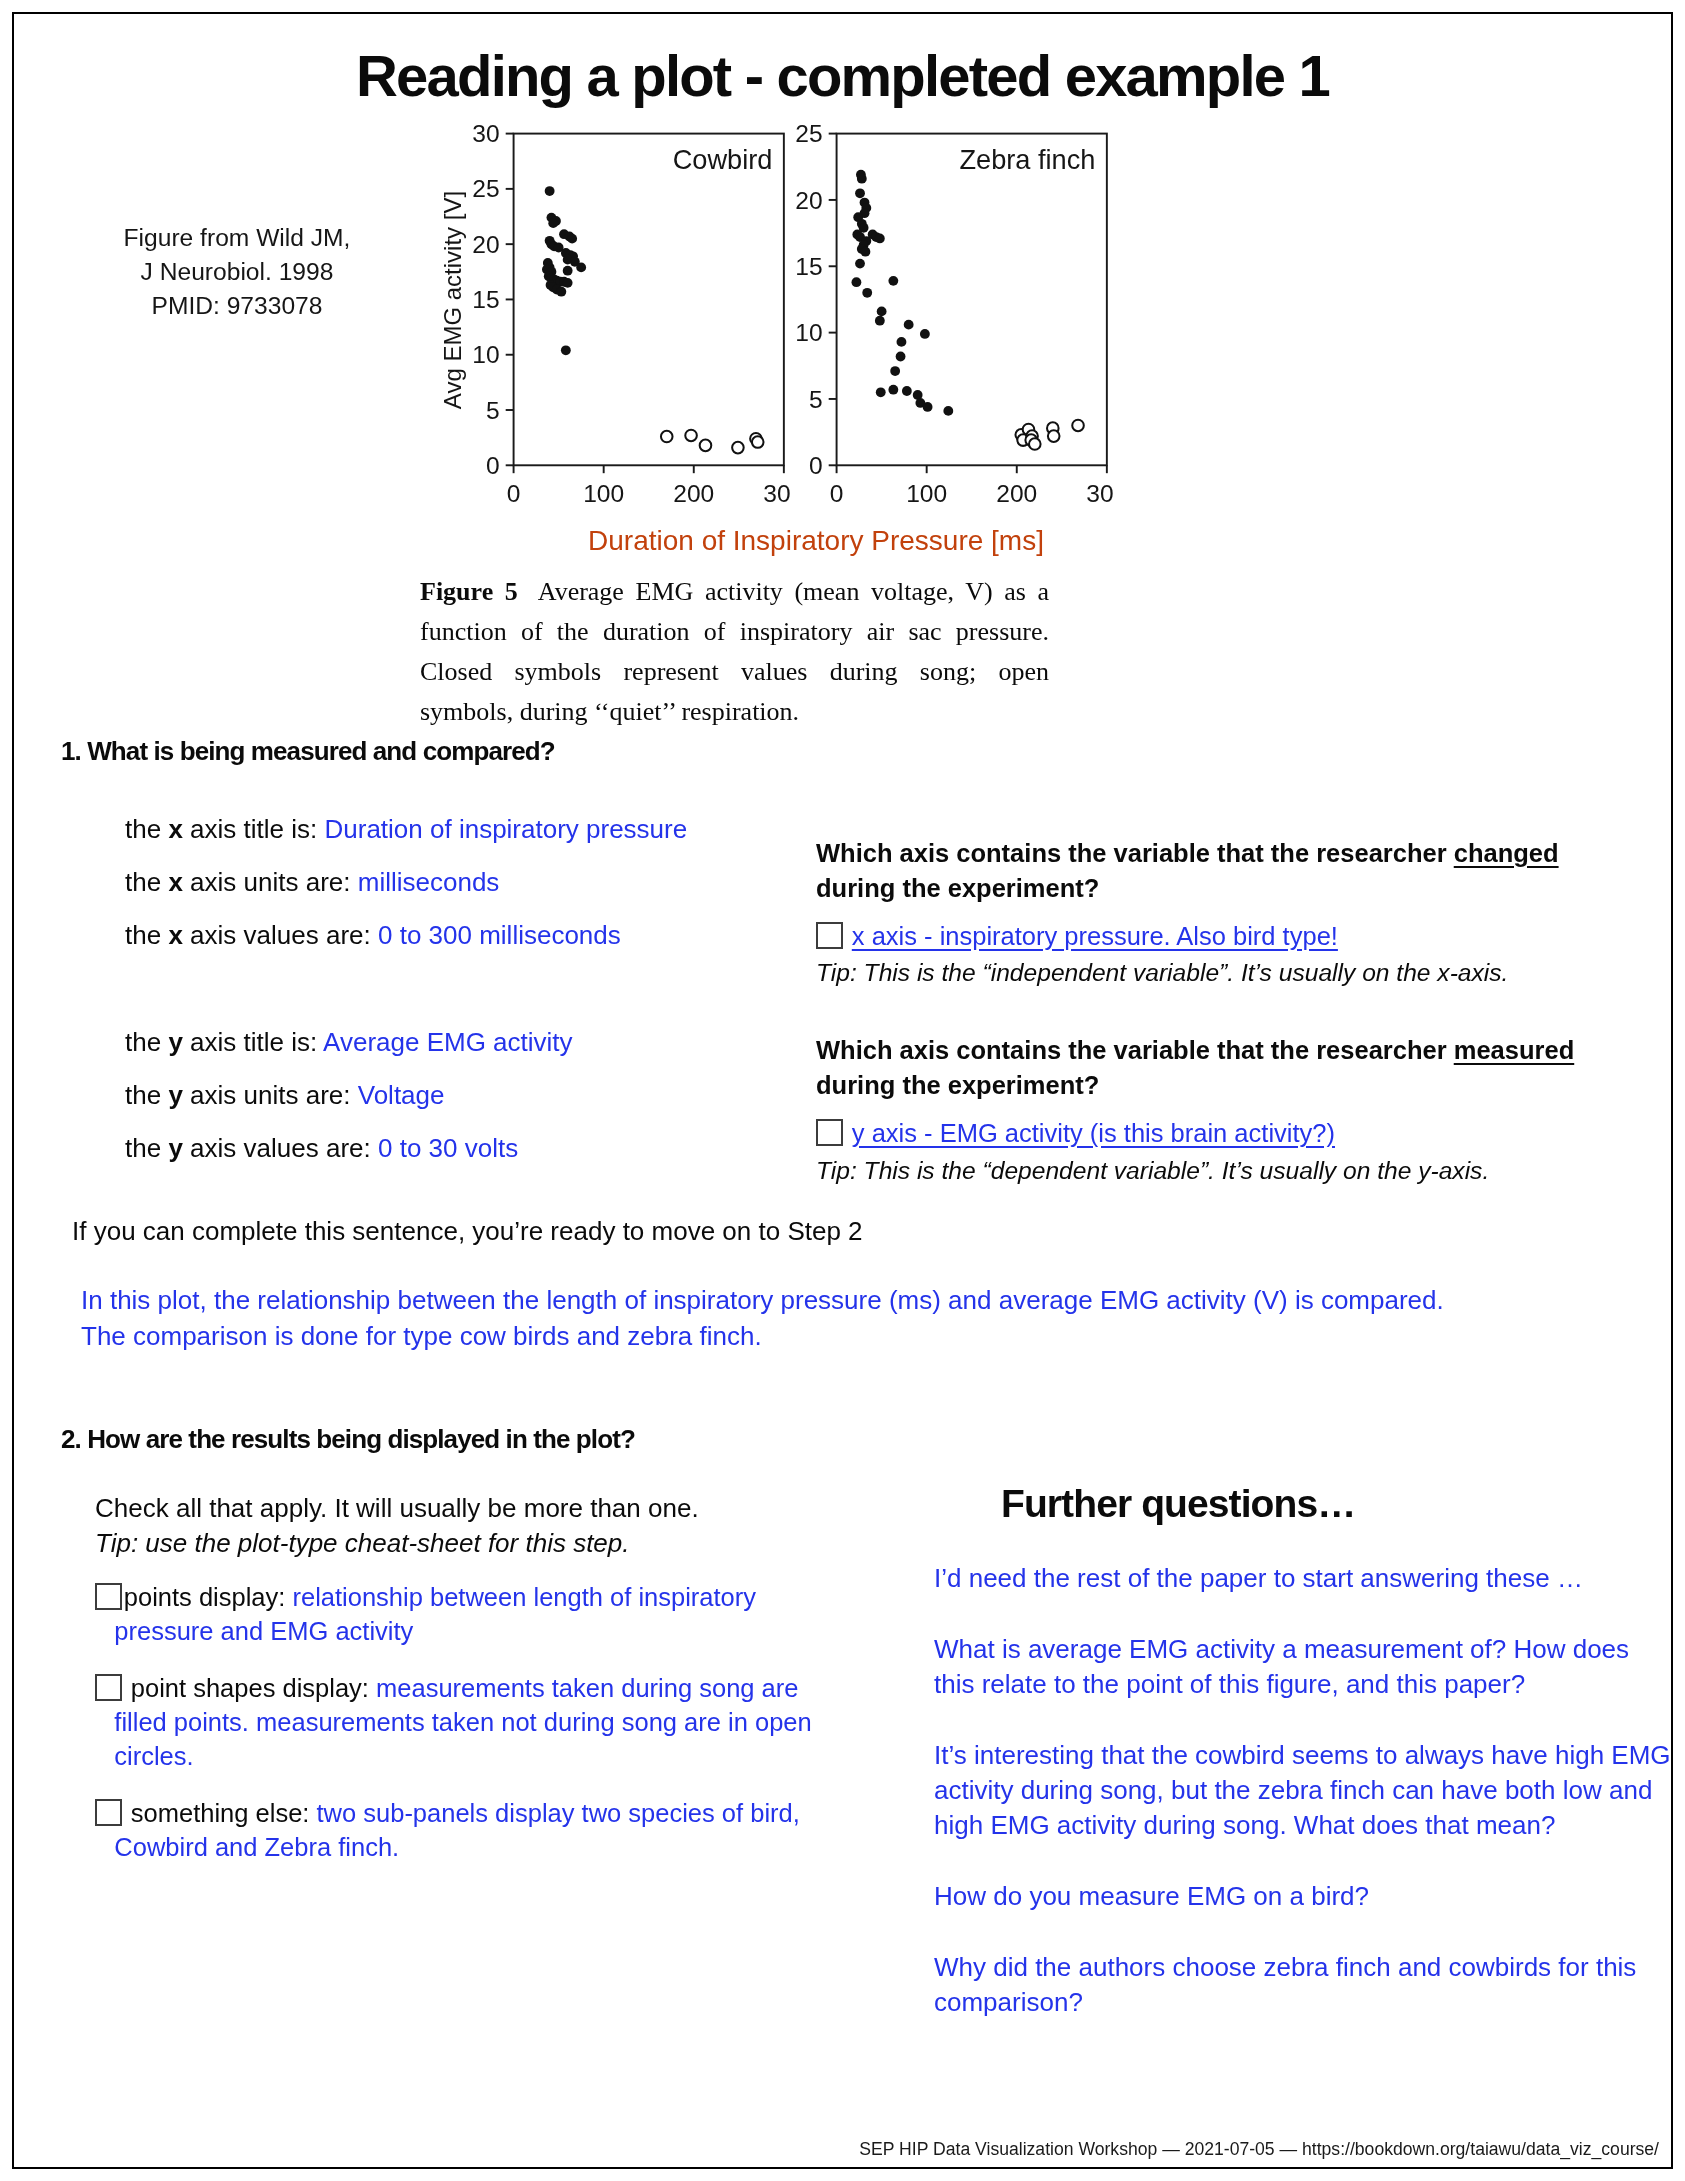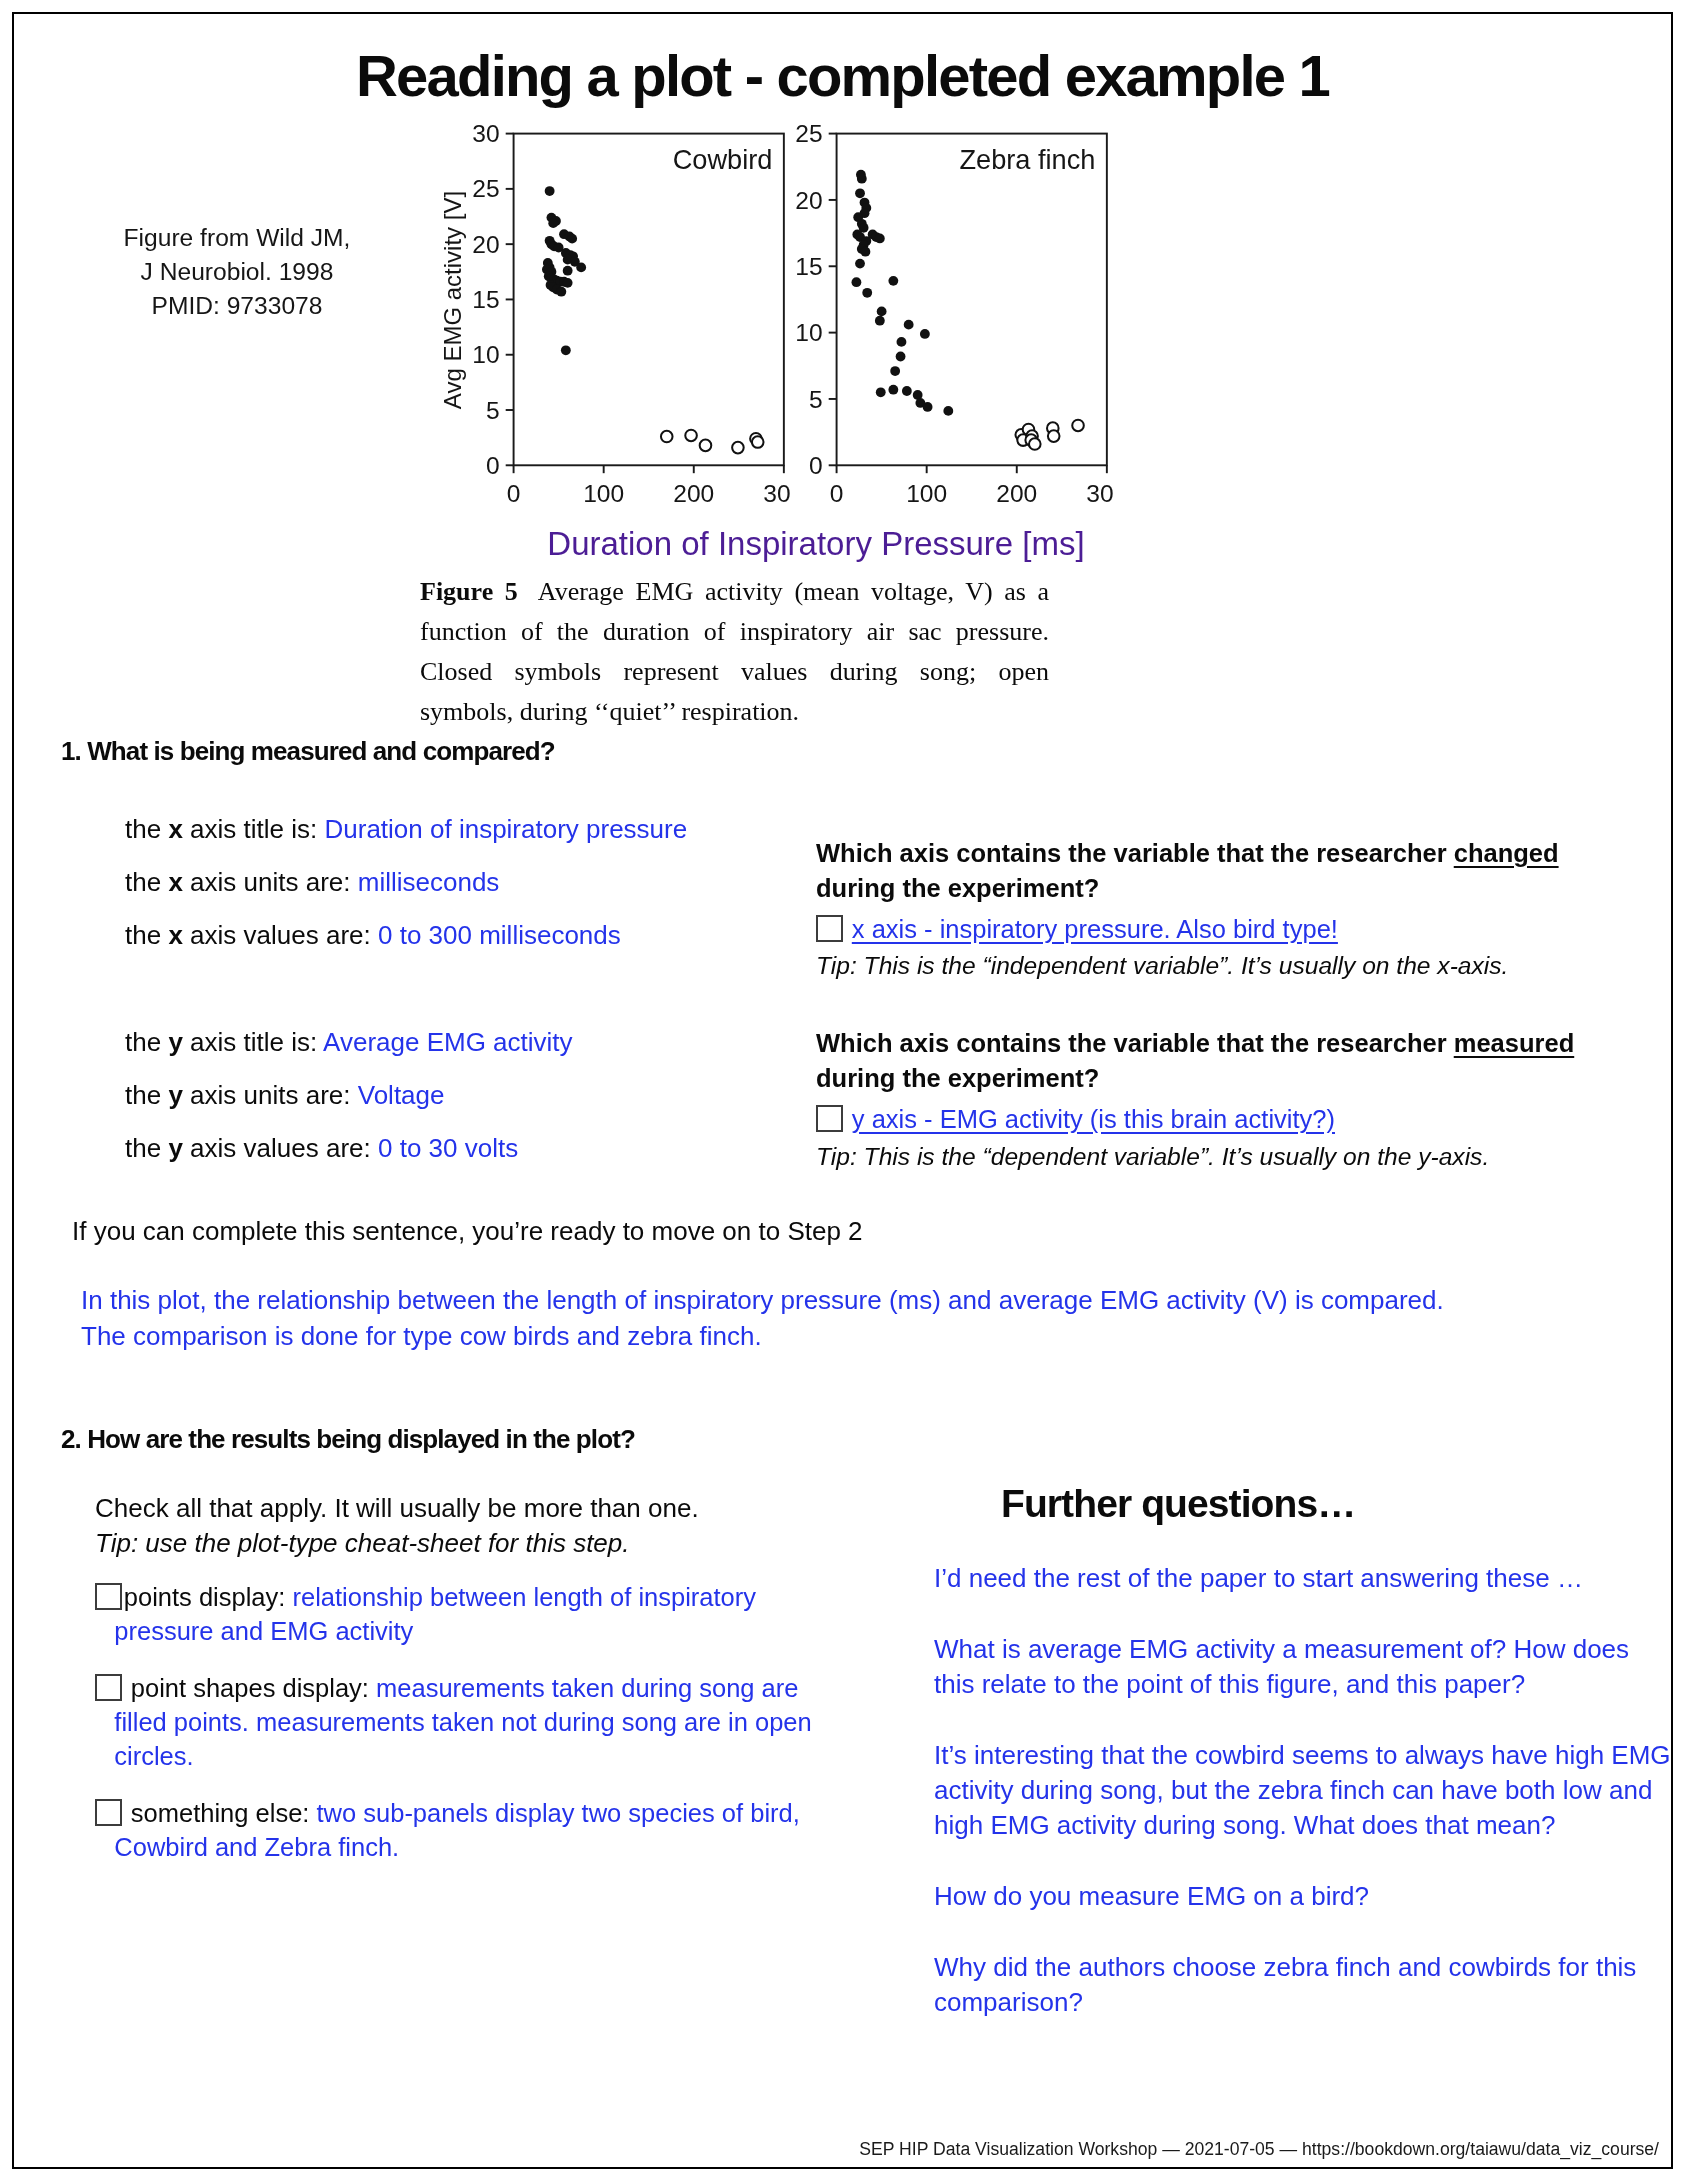--- a/index.html
+++ b/index.html
@@ -19,41 +19,41 @@
   }
   .panel-svg{position:absolute;width:351px;height:413px;}
   #panel0{left:439px;top:114px;}
   #panel1{left:762px;top:114px;}
   .fig-ylabel{
     position:absolute;left:295px;top:286px;width:316px;text-align:center;
     font-size:24px;color:#161616;transform:rotate(-90deg);
   }
   .fig-xlabel{
     position:absolute;left:456px;top:525px;width:720px;text-align:center;
-    font-size:33px;color:#4c1d95;
+    font-size:28px;color:#c2410c;
   }
   .fig-caption{
     position:absolute;left:420px;top:572px;width:629px;
     font-family:"Liberation Serif",serif;font-size:26px;line-height:40px;
     text-align:justify;color:#0b0b0b;
   }
   .fig-caption .cap-label{font-weight:bold;margin-right:20px;}
   .sec-head{position:absolute;font-size:26px;font-weight:bold;letter-spacing:-0.9px;}
   #sec1-head{left:61px;top:736px;}
   #sec2-head{left:61px;top:1424px;}
 
   .axis-items{position:absolute;left:125px;top:815px;width:693px;font-size:26px;}
   .axis-item{line-height:29px;margin-bottom:24px;white-space:nowrap;}
   .gap-extra{height:54px;}
   .blue{color:#2433ea;}
 
   .q-col{position:absolute;left:816px;top:836px;width:794px;font-size:25.5px;}
   .q-head{font-weight:bold;line-height:35px;}
   .q-head u{text-underline-offset:4.4px;}
-  .q-answer{margin-top:7px;line-height:32px;}
+  .q-answer{margin-top:14px;line-height:32px;}
   .blue-link{color:#2433ea;text-decoration:underline;text-underline-offset:4.4px;}
   .tip{font-style:italic;margin-top:5.3px;font-size:24.6px;line-height:32px;}
   .q-block2{margin-top:44px;}
 
   .cbx{
     display:inline-block;width:23px;height:23px;border:2.6px solid #3c3c3c;
     background:#fff;vertical-align:-3.5px;margin-right:8.8px;
   }
   .ready-text{position:absolute;left:72px;top:1216px;font-size:26px;}
   .summary{position:absolute;left:81px;top:1282px;font-size:26px;line-height:36px;}

